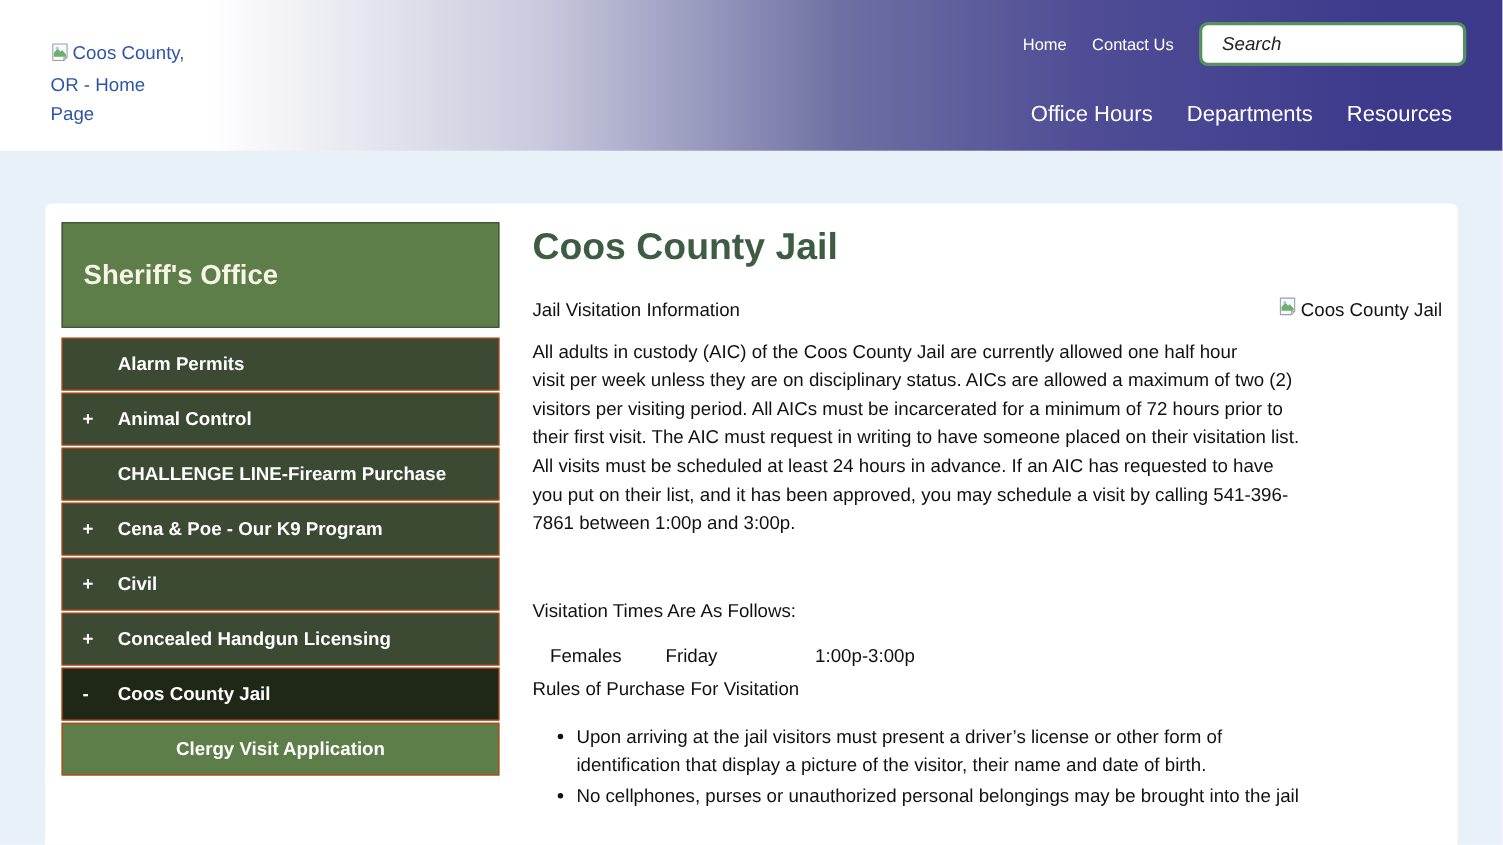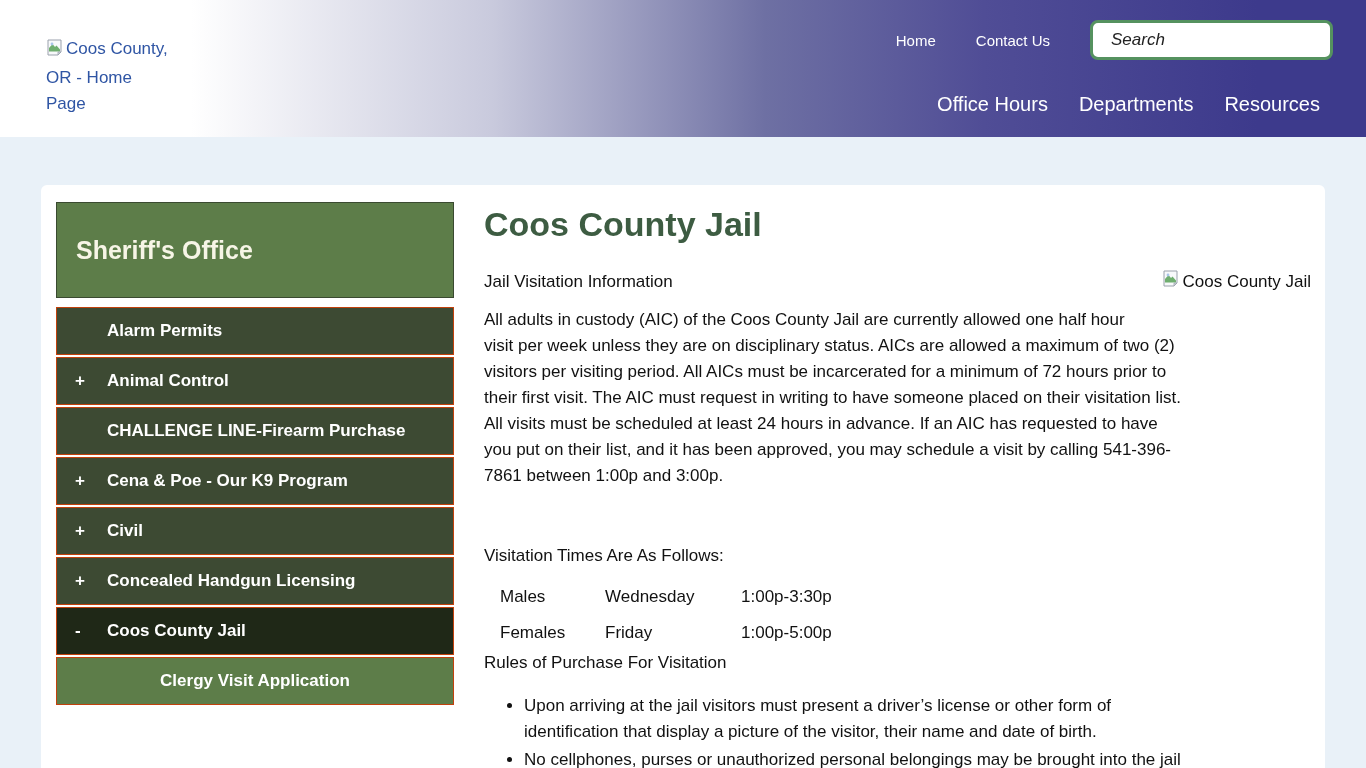--- a/index.html
+++ b/index.html
@@ -11,21 +11,21 @@
     position:absolute; top:0; left:0; width:1366px; height:137px;
     background:linear-gradient(90deg,#ffffff 0%,#ffffff 14%,#c9cadd 36%,#6e70a3 56%,#504d96 72%,#3d3a8c 92%,#3d3a8c 100%);
   }
   .logo {
     position:absolute; left:46px; top:36px; width:122px;
     font-size:17px; line-height:26px; color:#2f55a4; cursor:pointer;
   }
   .img-icon { display:inline-block; vertical-align:-3px; margin-right:2px; }
   .utility-row {
     position:absolute; top:20px; right:33px;
-    display:flex; align-items:center; gap:40px;
+    display:flex; align-items:center; gap:23px;
   }
   .utility-link { color:#ffffff; font-size:15px; cursor:pointer; }
   .search-box {
     width:243px; height:40px; border:3px solid #55925f; border-radius:8px;
     background:#ffffff; font-style:italic; font-size:17px; color:#222222;
     padding:0 0 0 18px; outline:none; font-family:"Liberation Sans", sans-serif;
   }
   .search-box::placeholder { color:#222222; font-style:italic; opacity:1; }
   .main-nav {
     position:absolute; top:93px; right:46px;
@@ -140,28 +140,23 @@
 their first visit. The AIC must request in writing to have someone placed on their visitation list.
 All visits must be scheduled at least 24 hours in advance. If an AIC has requested to have
 you put on their list, and it has been approved, you may schedule a visit by calling 541-396-
 7861 between 1:00p and 3:00p.</div>
 
     <div class="vt-heading">Visitation Times Are As Follows:</div>
 
     <table class="vt-table">
       <tbody id="vt-body">
           <tr>
-            <td class="c1">Males</td>
-            <td class="c2">Wednesday</td>
-            <td class="c3">1:00p-3:30p</td>
-          </tr>
-          <tr>
             <td class="c1">Females</td>
             <td class="c2">Friday</td>
-            <td class="c3">1:00p-5:00p</td>
+            <td class="c3">1:00p-3:00p</td>
           </tr>
         </tbody>
     </table>
 
     <div class="rules-heading">Rules of Purchase For Visitation</div>
 
     <ul class="rules-list" id="rules-list">
         <li>Upon arriving at the jail visitors must present a driver’s license or other form of
 identification that display a picture of the visitor, their name and date of birth.</li>
         <li>No cellphones, purses or unauthorized personal belongings may be brought into the jail</li>

